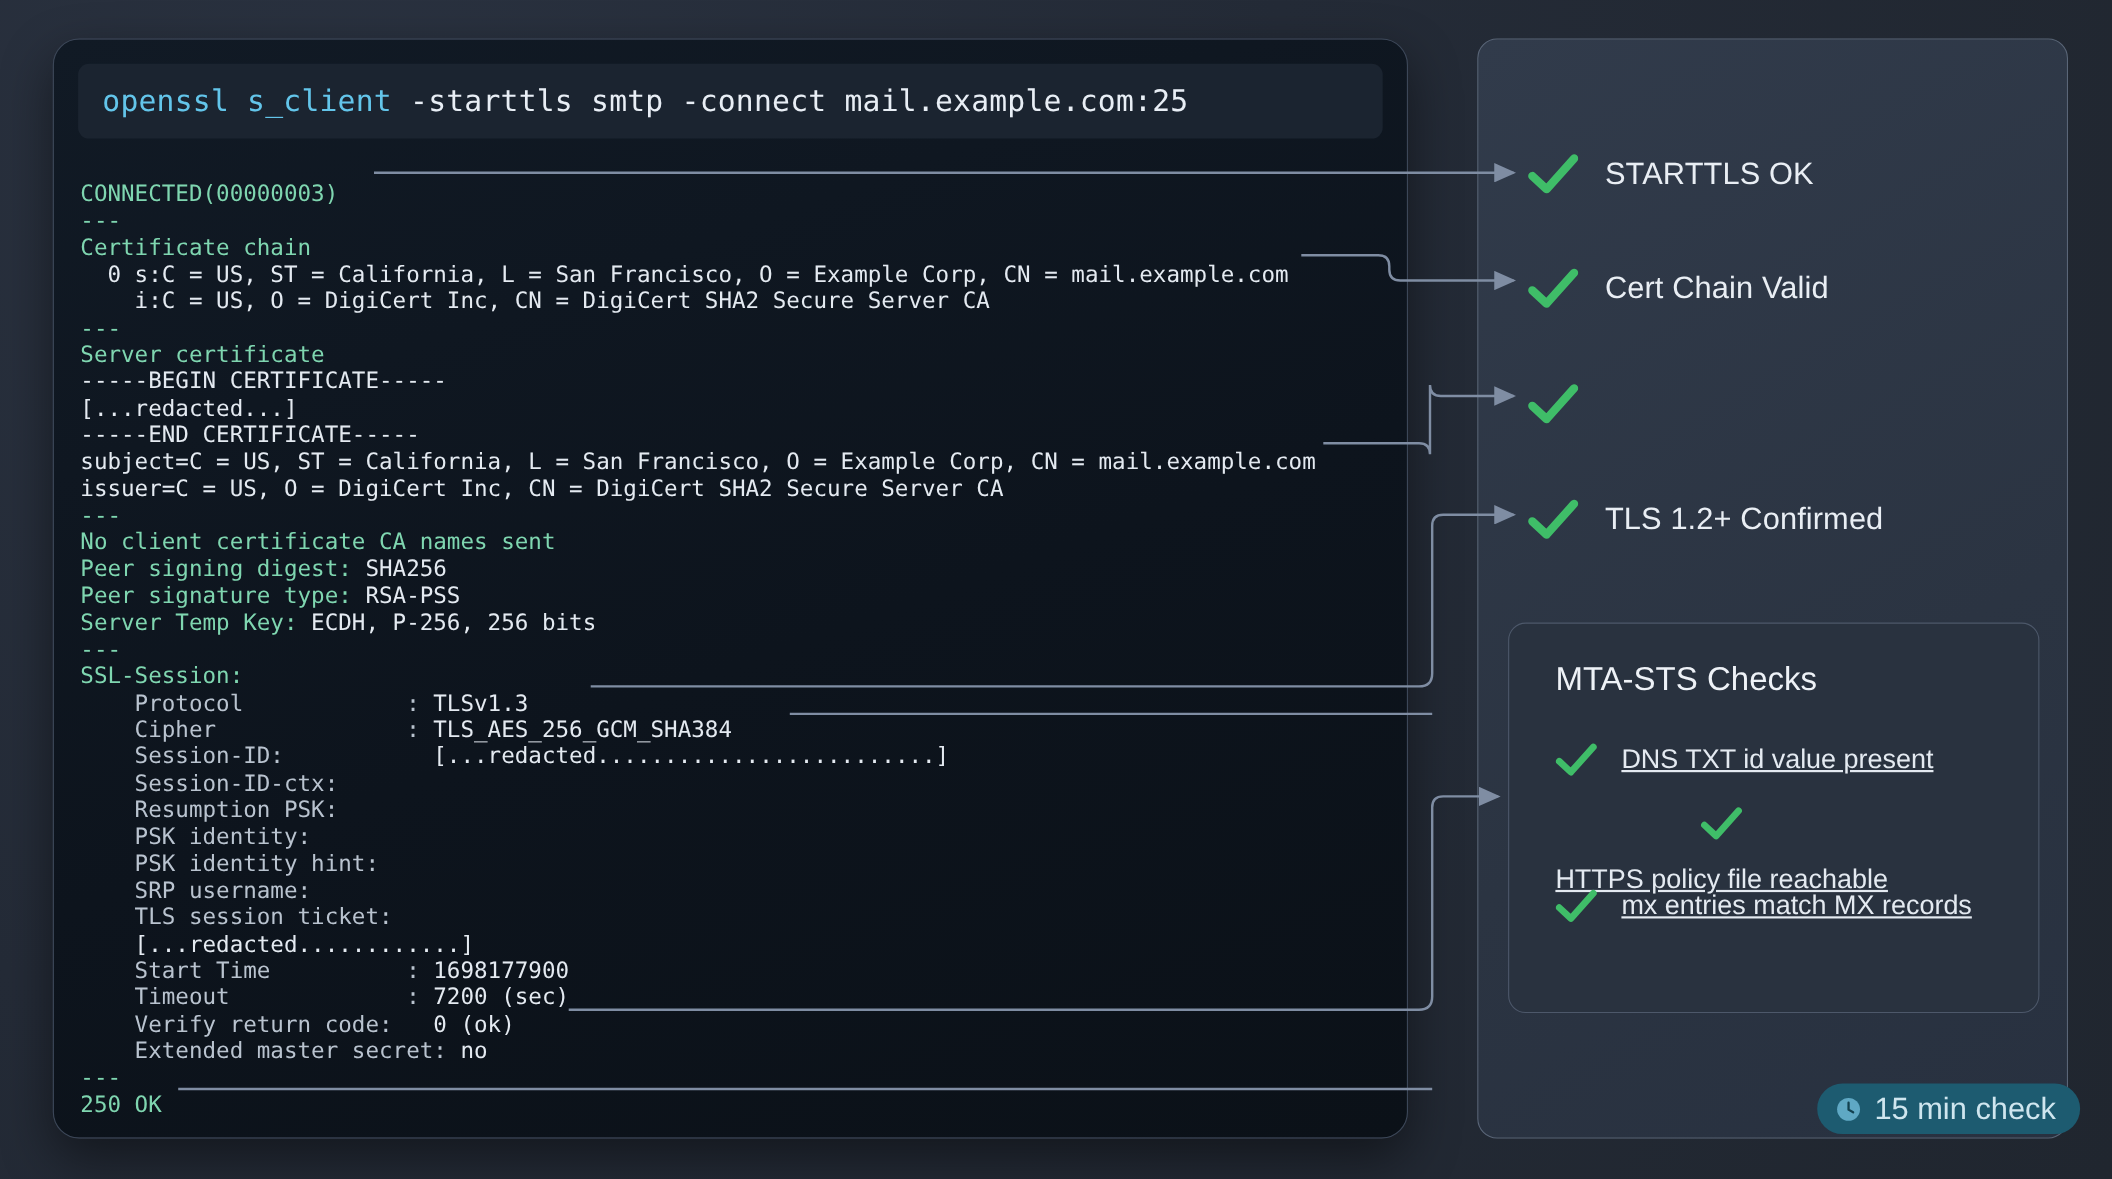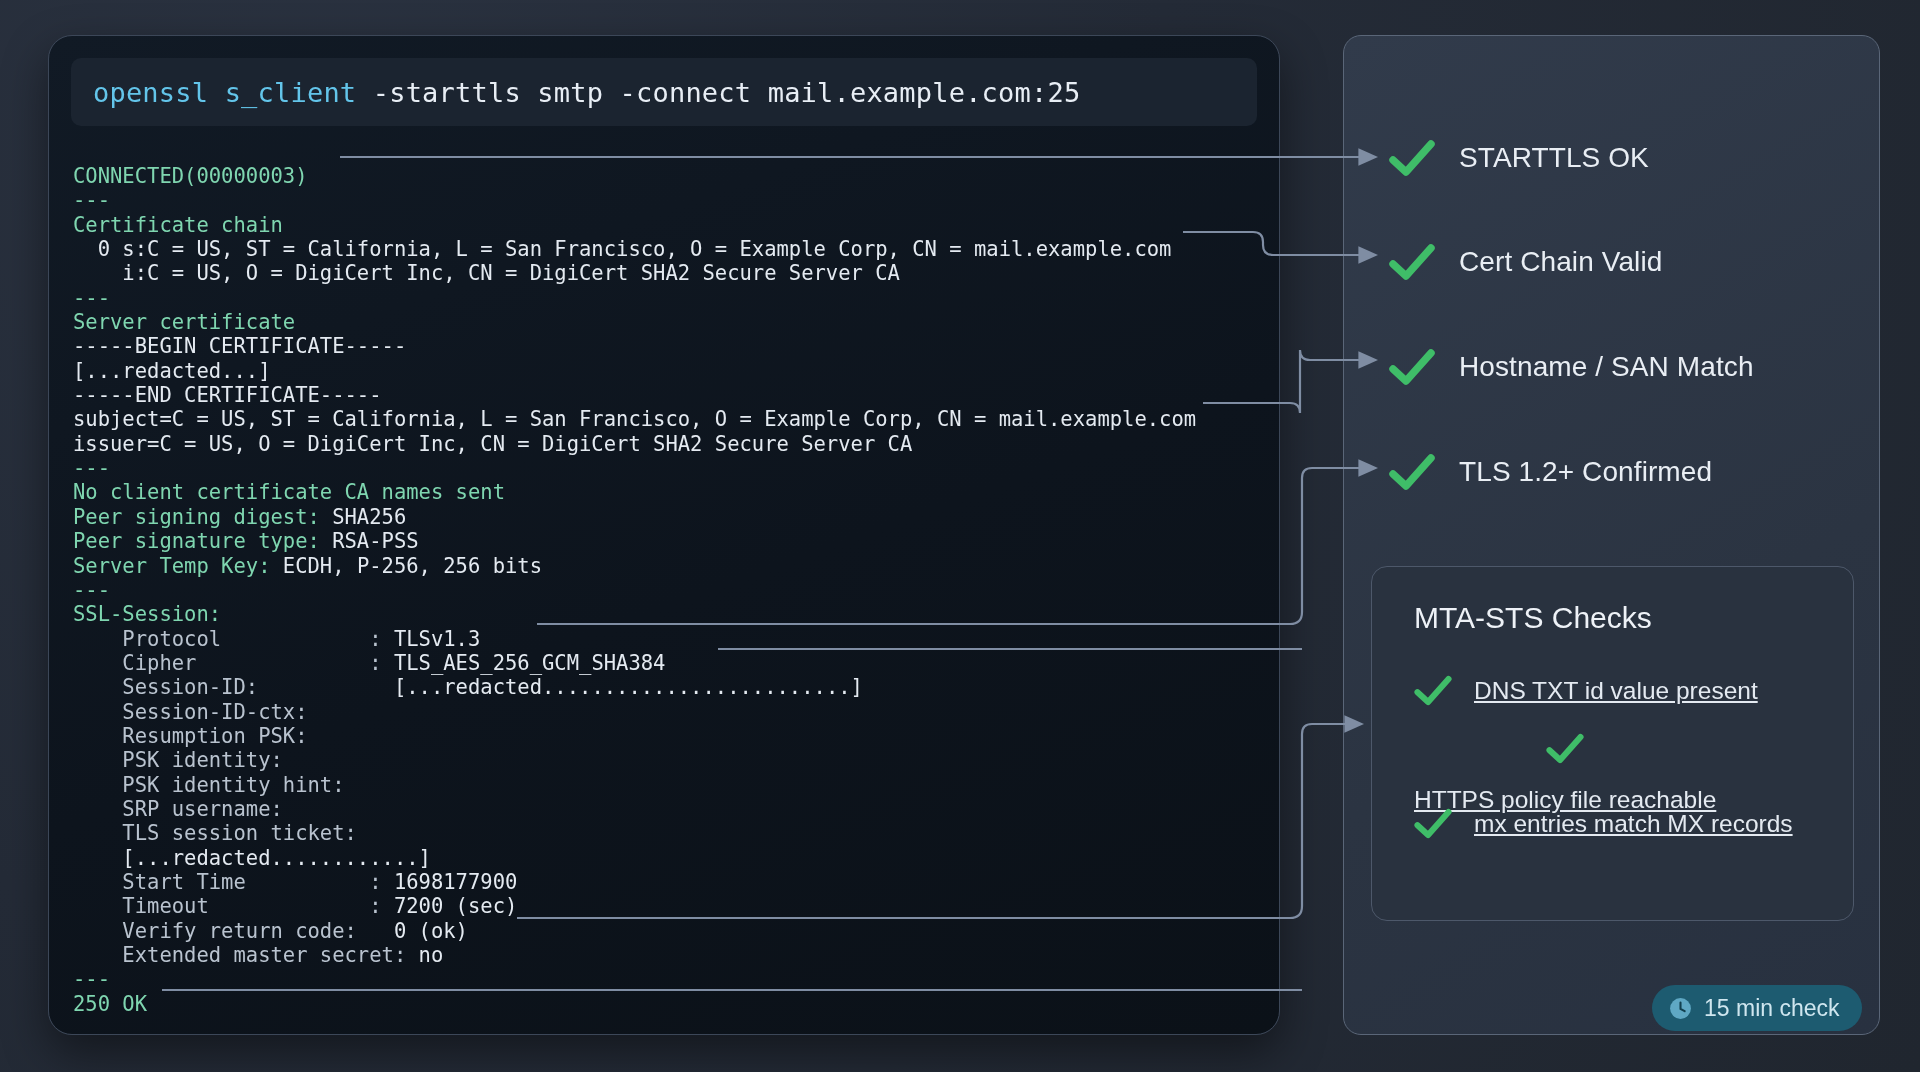--- a/index.html
+++ b/index.html
@@ -145,21 +145,21 @@
     left: 1652px;
     top: 985px;
     height: 46px;
     display: flex;
     align-items: center;
     gap: 11px;
     padding: 0 22px 0 16px;
     border-radius: 23px;
     background: #1d5b70;
     color: #cfe6ef;
-    font-size: 23px;
+    font-size: 28px;
   }
   #badge .clock {
     width: 25px; height: 25px; flex:0 0 auto;
   }
 
   
   #connectors {
     position: absolute;
     inset: 0;
     pointer-events: none;
@@ -190,21 +190,20 @@
       <div class="check-row" style="top: 207px;">
         <svg viewBox="0 0 46 38" class="tick">
           <path d="M4 21 L17 33 L42 5" stroke="#3fbd68" stroke-width="7.5" stroke-linecap="round" stroke-linejoin="round" fill="none"></path>
         </svg>
         <span class="label">Cert Chain Valid</span>
       </div>
       <div class="check-row" style="top: 312px;">
         <svg viewBox="0 0 46 38" class="tick">
           <path d="M4 21 L17 33 L42 5" stroke="#3fbd68" stroke-width="7.5" stroke-linecap="round" stroke-linejoin="round" fill="none"></path>
         </svg>
-        <span class="label">Hostname / SAN Match</span>
       </div>
       <div class="check-row" style="top: 417px;">
         <svg viewBox="0 0 46 38" class="tick">
           <path d="M4 21 L17 33 L42 5" stroke="#3fbd68" stroke-width="7.5" stroke-linecap="round" stroke-linejoin="round" fill="none"></path>
         </svg>
         <span class="label">TLS 1.2+ Confirmed</span>
       </div>
     </div>
 
   <div id="mta-card">

